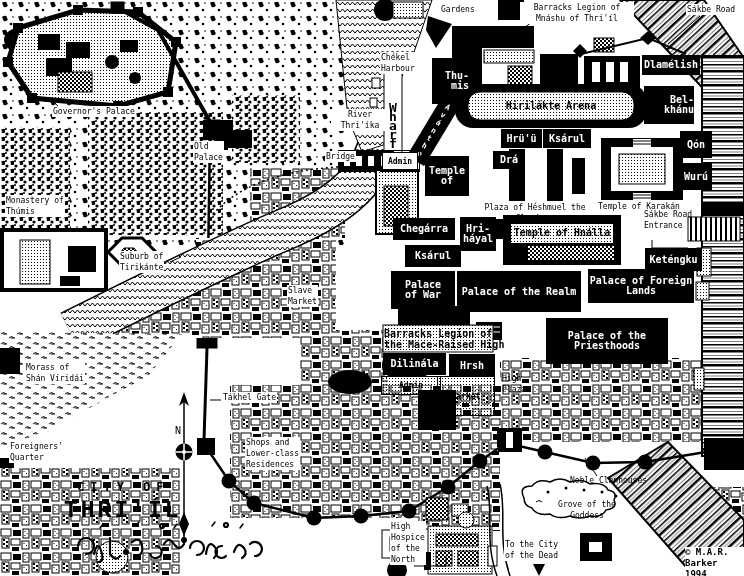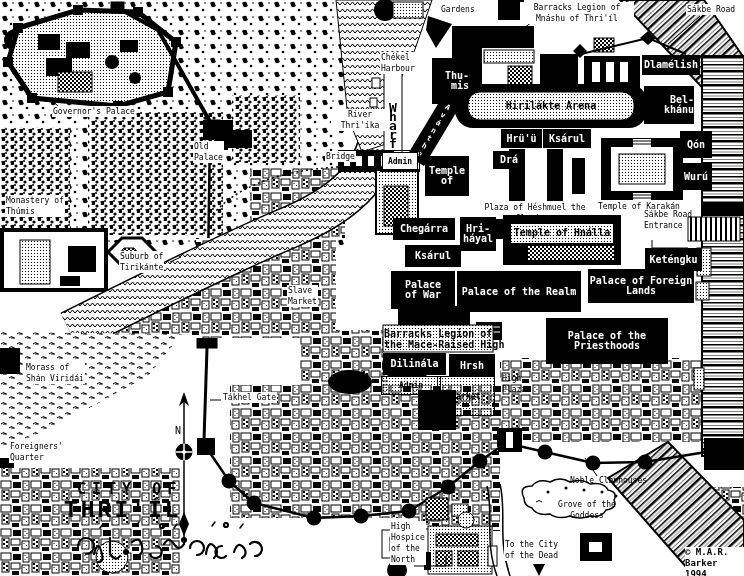--- a/index.html
+++ b/index.html
@@ -21,21 +21,21 @@
         display:flex;align-items:center;justify-content:center;z-index:4;}
   .vlbl.onwhite{background:transparent;color:#000;}
   .vstack{width:9px;word-break:break-all;line-height:9px;text-align:center;}
   .dotted{position:absolute;border:1px solid #000;color:#000;
         background-image:radial-gradient(#000 0.6px,transparent 0.7px);
         background-size:3px 3px;display:flex;align-items:center;justify-content:center;
         font-size:8px;font-weight:bold;z-index:4;}
   .whitebox{position:absolute;background:#fff;border:1px solid #000;outline:1px solid #000;
         outline-offset:1px;display:flex;align-items:center;justify-content:center;
         font-size:8px;font-weight:bold;z-index:5;}
-  .title1{position:absolute;font-size:15px;font-weight:bold;letter-spacing:6px;z-index:5;}
+  .title1{position:absolute;font-size:12px;font-weight:bold;letter-spacing:6px;z-index:5;}
   .title2{position:absolute;font-size:23px;font-weight:bold;letter-spacing:3px;z-index:5;font-family:Liberation Mono, monospace;}
   .attr{position:absolute;font-size:9px;line-height:11px;font-weight:bold;background:#fff;z-index:5;}
 </style>
 </head>
 <body>
 
 <div id="map">
 
 <svg id="terrain" width="744" height="576" viewBox="0 0 744 576">
 <defs>
@@ -519,20 +519,25 @@
   <div>Plaza</div>
 </div>
 
 <div class="lbl" style="left:25px;top:362px">
   <div>Morass of</div>
   <div>Shán Viridái</div>
 </div>
 
 <div class="lbl" style="left:222px;top:392px">Tákhel Gate</div>
 
+<div class="lbl" style="left:245px;top:437px">
+  <div>Shops and</div>
+  <div>Lower-class</div>
+  <div>Residences</div>
+</div>
 
 <div class="lbl" style="left:9px;top:441px">
   <div>Foreigners'</div>
   <div>Quarter</div>
 </div>
 
 <div class="lbl nobg" style="left:174px;top:425px;font-size:10px">N</div>
 
 <div class="title1" style="left:77px;top:480px">CITY OF</div>
 <div class="title2" style="left:64px;top:498px">THRI'ÍL</div>

